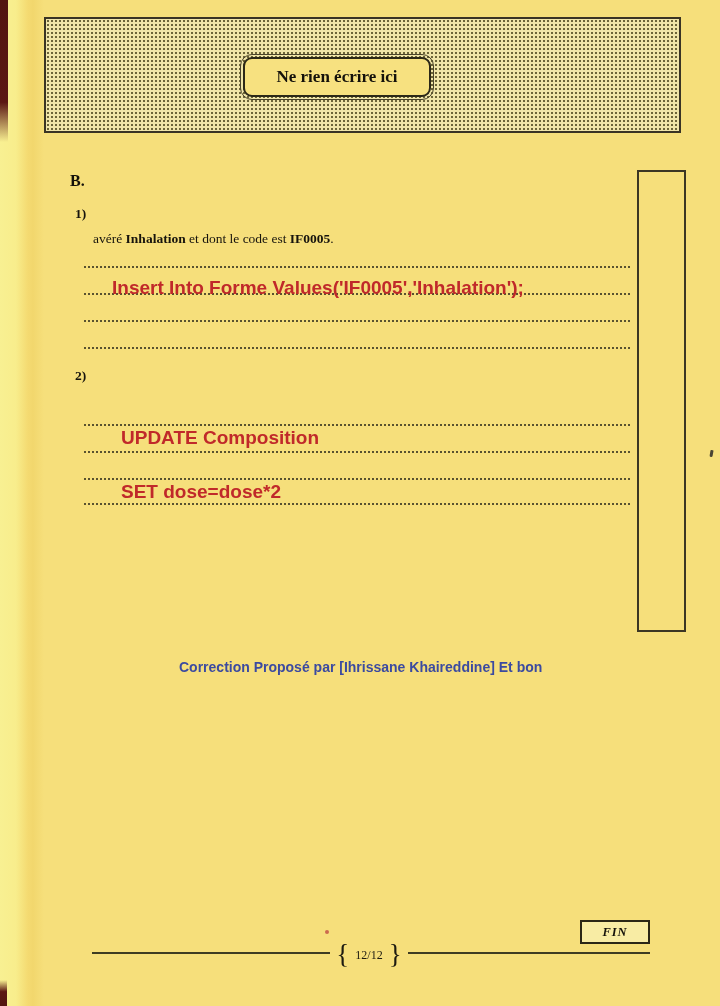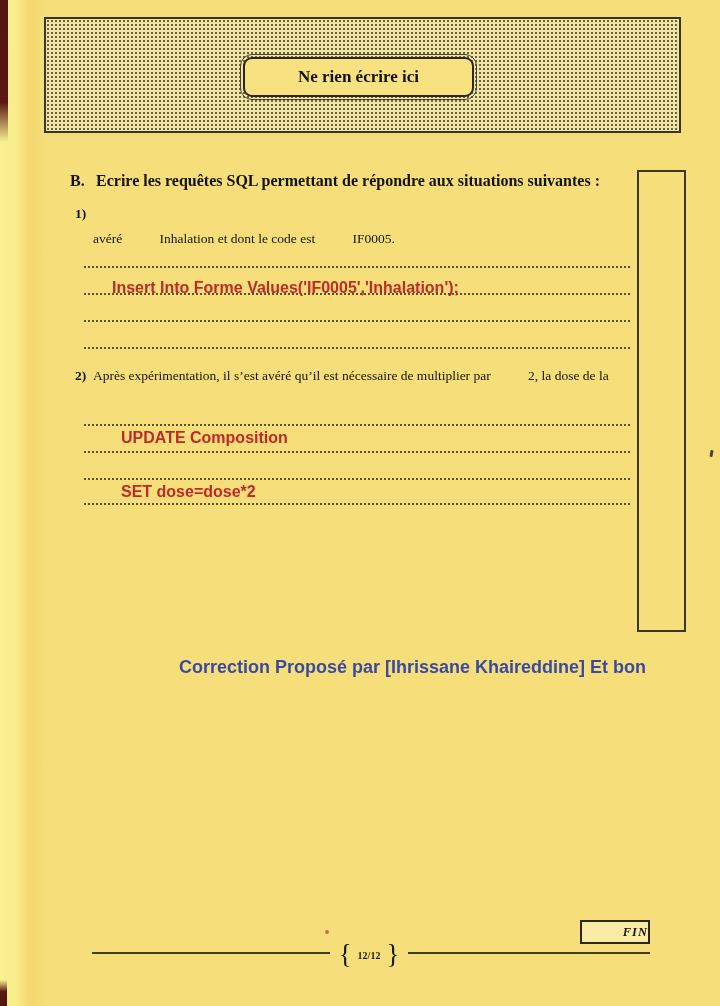--- a/index.html
+++ b/index.html
@@ -15,67 +15,67 @@
     background:linear-gradient(to bottom,#521510 0%,#5b1713 72%,rgba(91,23,19,0) 100%); }
   .edge-dark-bottom { position:absolute; left:0; bottom:0; width:7px; height:26px;
     background:linear-gradient(to top,#521510 0%,#5b1713 55%,rgba(91,23,19,0) 100%); }
 
   
   .band { position:absolute; left:44px; top:17px; width:637px; height:116px;
     box-sizing:border-box; border:2px solid #3a3424;
     background-color:#f0e5a8;
     background-image:radial-gradient(circle,#6c6438 0.9px,rgba(0,0,0,0) 1.25px);
     background-size:4px 4px; }
-  .nowrite-box { position:absolute; left:243px; top:57px; width:231px; height:40px;
+  .nowrite-box { position:absolute; left:243px; top:57px; width:188px; height:40px;
     box-sizing:border-box; background:#f7e180; border:2px solid #2c2817; border-radius:9px;
     outline:1px solid #4a432a; outline-offset:2px;
     display:flex; align-items:center; justify-content:center;
     font-weight:bold; font-size:17px; color:#14110a; }
 
   .heading { position:absolute; left:70px; top:172px; width:580px;
     font-weight:bold; font-size:16px; color:#14110a; display:flex; }
   .heading .letter { width:26px; flex:none; }
 
   .qrow { position:absolute; left:75px; width:560px; display:flex;
     font-size:13.5px; line-height:25px; }
   .qrow .qnum { width:18px; flex:none; font-weight:bold; }
   .qrow .para { flex:1; }
   #q1 { top:201px; } #q2 { top:363px; }
   .jline { white-space:nowrap; }
   .wsp { word-spacing:3.5px; }
-  .bold { font-weight:normal;margin-left:34px; }
+  .bold { font-weight:bold; }
   .underline { text-decoration:underline; }
 
   .dotline { position:absolute; left:84px; width:546px; height:0;
     border-bottom:2px dotted #59522f; }
 
   .sql { position:absolute; font-family:"Liberation Sans", sans-serif;
-    font-weight:bold; font-size:16px; color:#c0292a; white-space:nowrap; line-height:15px; }
+    font-weight:bold; font-size:19px; color:#c0292a; white-space:nowrap; line-height:15px; }
   #sql1 { left:112px; top:280px; }
   #sql2a { left:121px; top:430px;text-align:right; }
   #sql2b { left:121px; top:484px; }
   #sql2c { left:121px; top:489px; }
 
   .right-rect { position:absolute; left:637px; top:170px; width:49px; height:462px;
     box-sizing:border-box; border:2px solid #3c3624; }
 
   .note { position:absolute; left:179px; top:656px;
     font-family:"Liberation Sans", sans-serif; font-weight:bold;
-    font-size:18px; line-height:23px; color:#3b4aa0; white-space:nowrap; }
+    font-size:14px; line-height:23px; color:#3b4aa0; white-space:nowrap; }
 
   .fin-box { position:absolute; left:580px; top:920px; width:70px; height:24px;
     box-sizing:border-box; background:#f8eca4; border:2px solid #2b2716;
-    display:flex; align-items:center; justify-content:flex-end;
+    display:flex; align-items:center; justify-content:center;
     font-style:italic; font-weight:bold; font-size:12.5px; letter-spacing:1px; color:#14110a; }
 
   .bottom-rule { position:absolute; left:92px; top:952px; width:558px; height:2px; background:#3e3c22; }
   .page-badge { position:absolute; left:330px; top:938px; width:78px; height:32px;
     background:#f6df7b; display:flex; align-items:center; justify-content:center; color:#1c1a10; }
   .page-badge .brace { font-size:27px; line-height:30px; font-weight:normal; }
-  .page-badge .num { font-weight:bold; font-size:10px; margin:0 6px; padding-top:2px; }
+  .page-badge .num { font-weight:normal; font-size:12px; margin:0 6px; padding-top:2px; }
 
   .speck-red { position:absolute; left:325px; top:930px; width:4px; height:4px;
     border-radius:50%; background:#cb6a4e; }
   .mark-tick { position:absolute; left:710px; top:450px; width:3px; height:7px;
     background:#4a4433; border-radius:1px 1px 2px 2px; transform:rotate(10deg); }
 </style>
 </head>
 <body>
 
 <div id="page">
@@ -84,21 +84,20 @@
   <div class="edge-dark-top"></div>
   <div class="edge-dark-bottom"></div>
 
   <div class="band"></div>
   <div class="nowrite-box">
     <span>Ne rien écrire ici</span>
   </div>
 
   <div class="heading">
     <span class="letter">B.</span>
-    <span>Ecrire les requêtes SQL permettant de répondre aux situations suivantes :</span>
   </div>
 
   <div class="right-rect"></div>
 
   <div class="qrow" id="q1">
     <span class="qnum">1)</span>
     <span class="para">
       <br>
       <span class="jline"><span>avéré </span><span class="bold">Inhalation</span><span> et dont le code est </span><span class="bold">IF0005</span><span>.</span></span>
     </span>
@@ -107,21 +106,21 @@
   <div class="dotline" style="top:266px"></div>
   <div class="dotline" style="top:293px"></div>
   <div class="dotline" style="top:320px"></div>
   <div class="dotline" style="top:347px"></div>
 
   <div class="sql" id="sql1">Insert Into Forme Values('IF0005','Inhalation');</div>
 
   <div class="qrow" id="q2">
     <span class="qnum">2)</span>
     <span class="para">
-      <span class="jline"><span>Après expérimentation, il s’est avéré qu’il est nécessaire de multiplier par </span><span class="bold">2</span><span>, la dose de la</span></span><br>
+      <br>
     </span>
   </div>
 
   <div class="dotline" style="top:424px"></div>
   <div class="dotline" style="top:451px"></div>
   <div class="dotline" style="top:478px"></div>
   <div class="dotline" style="top:503px"></div>
 
   <div class="sql" id="sql2a">UPDATE Composition</div>
   <div class="sql" id="sql2b">SET dose=dose*2</div>

